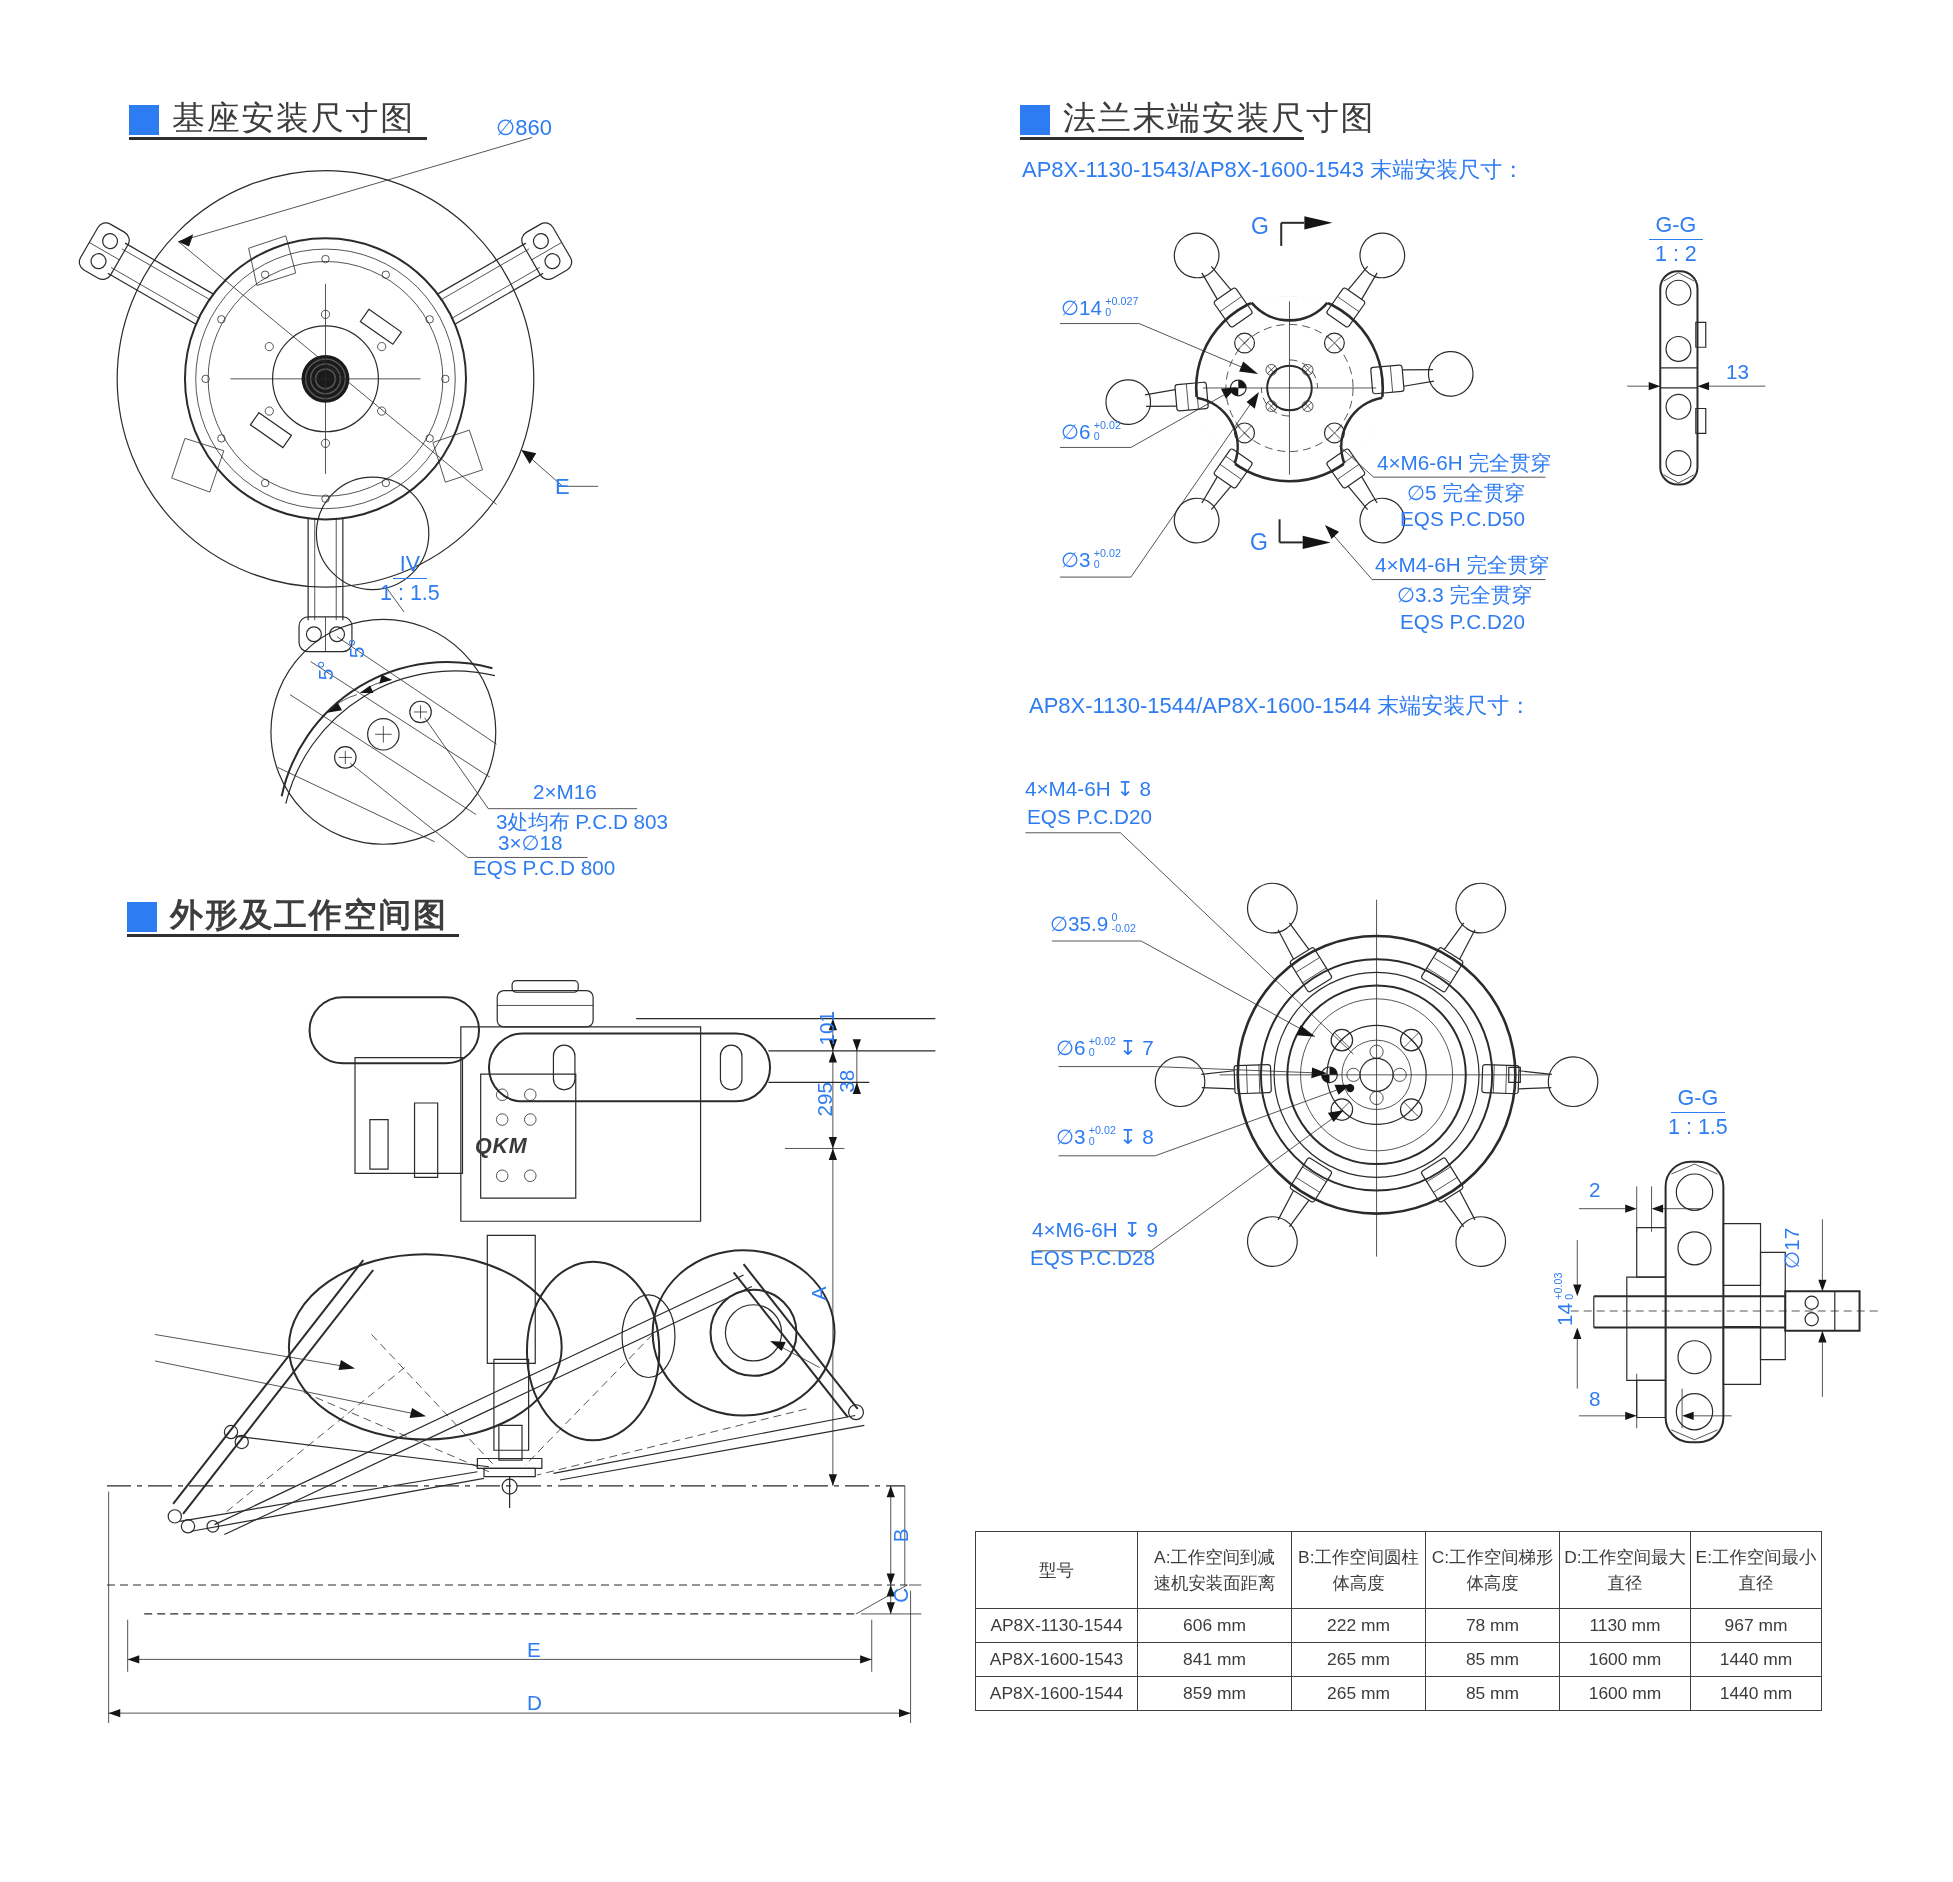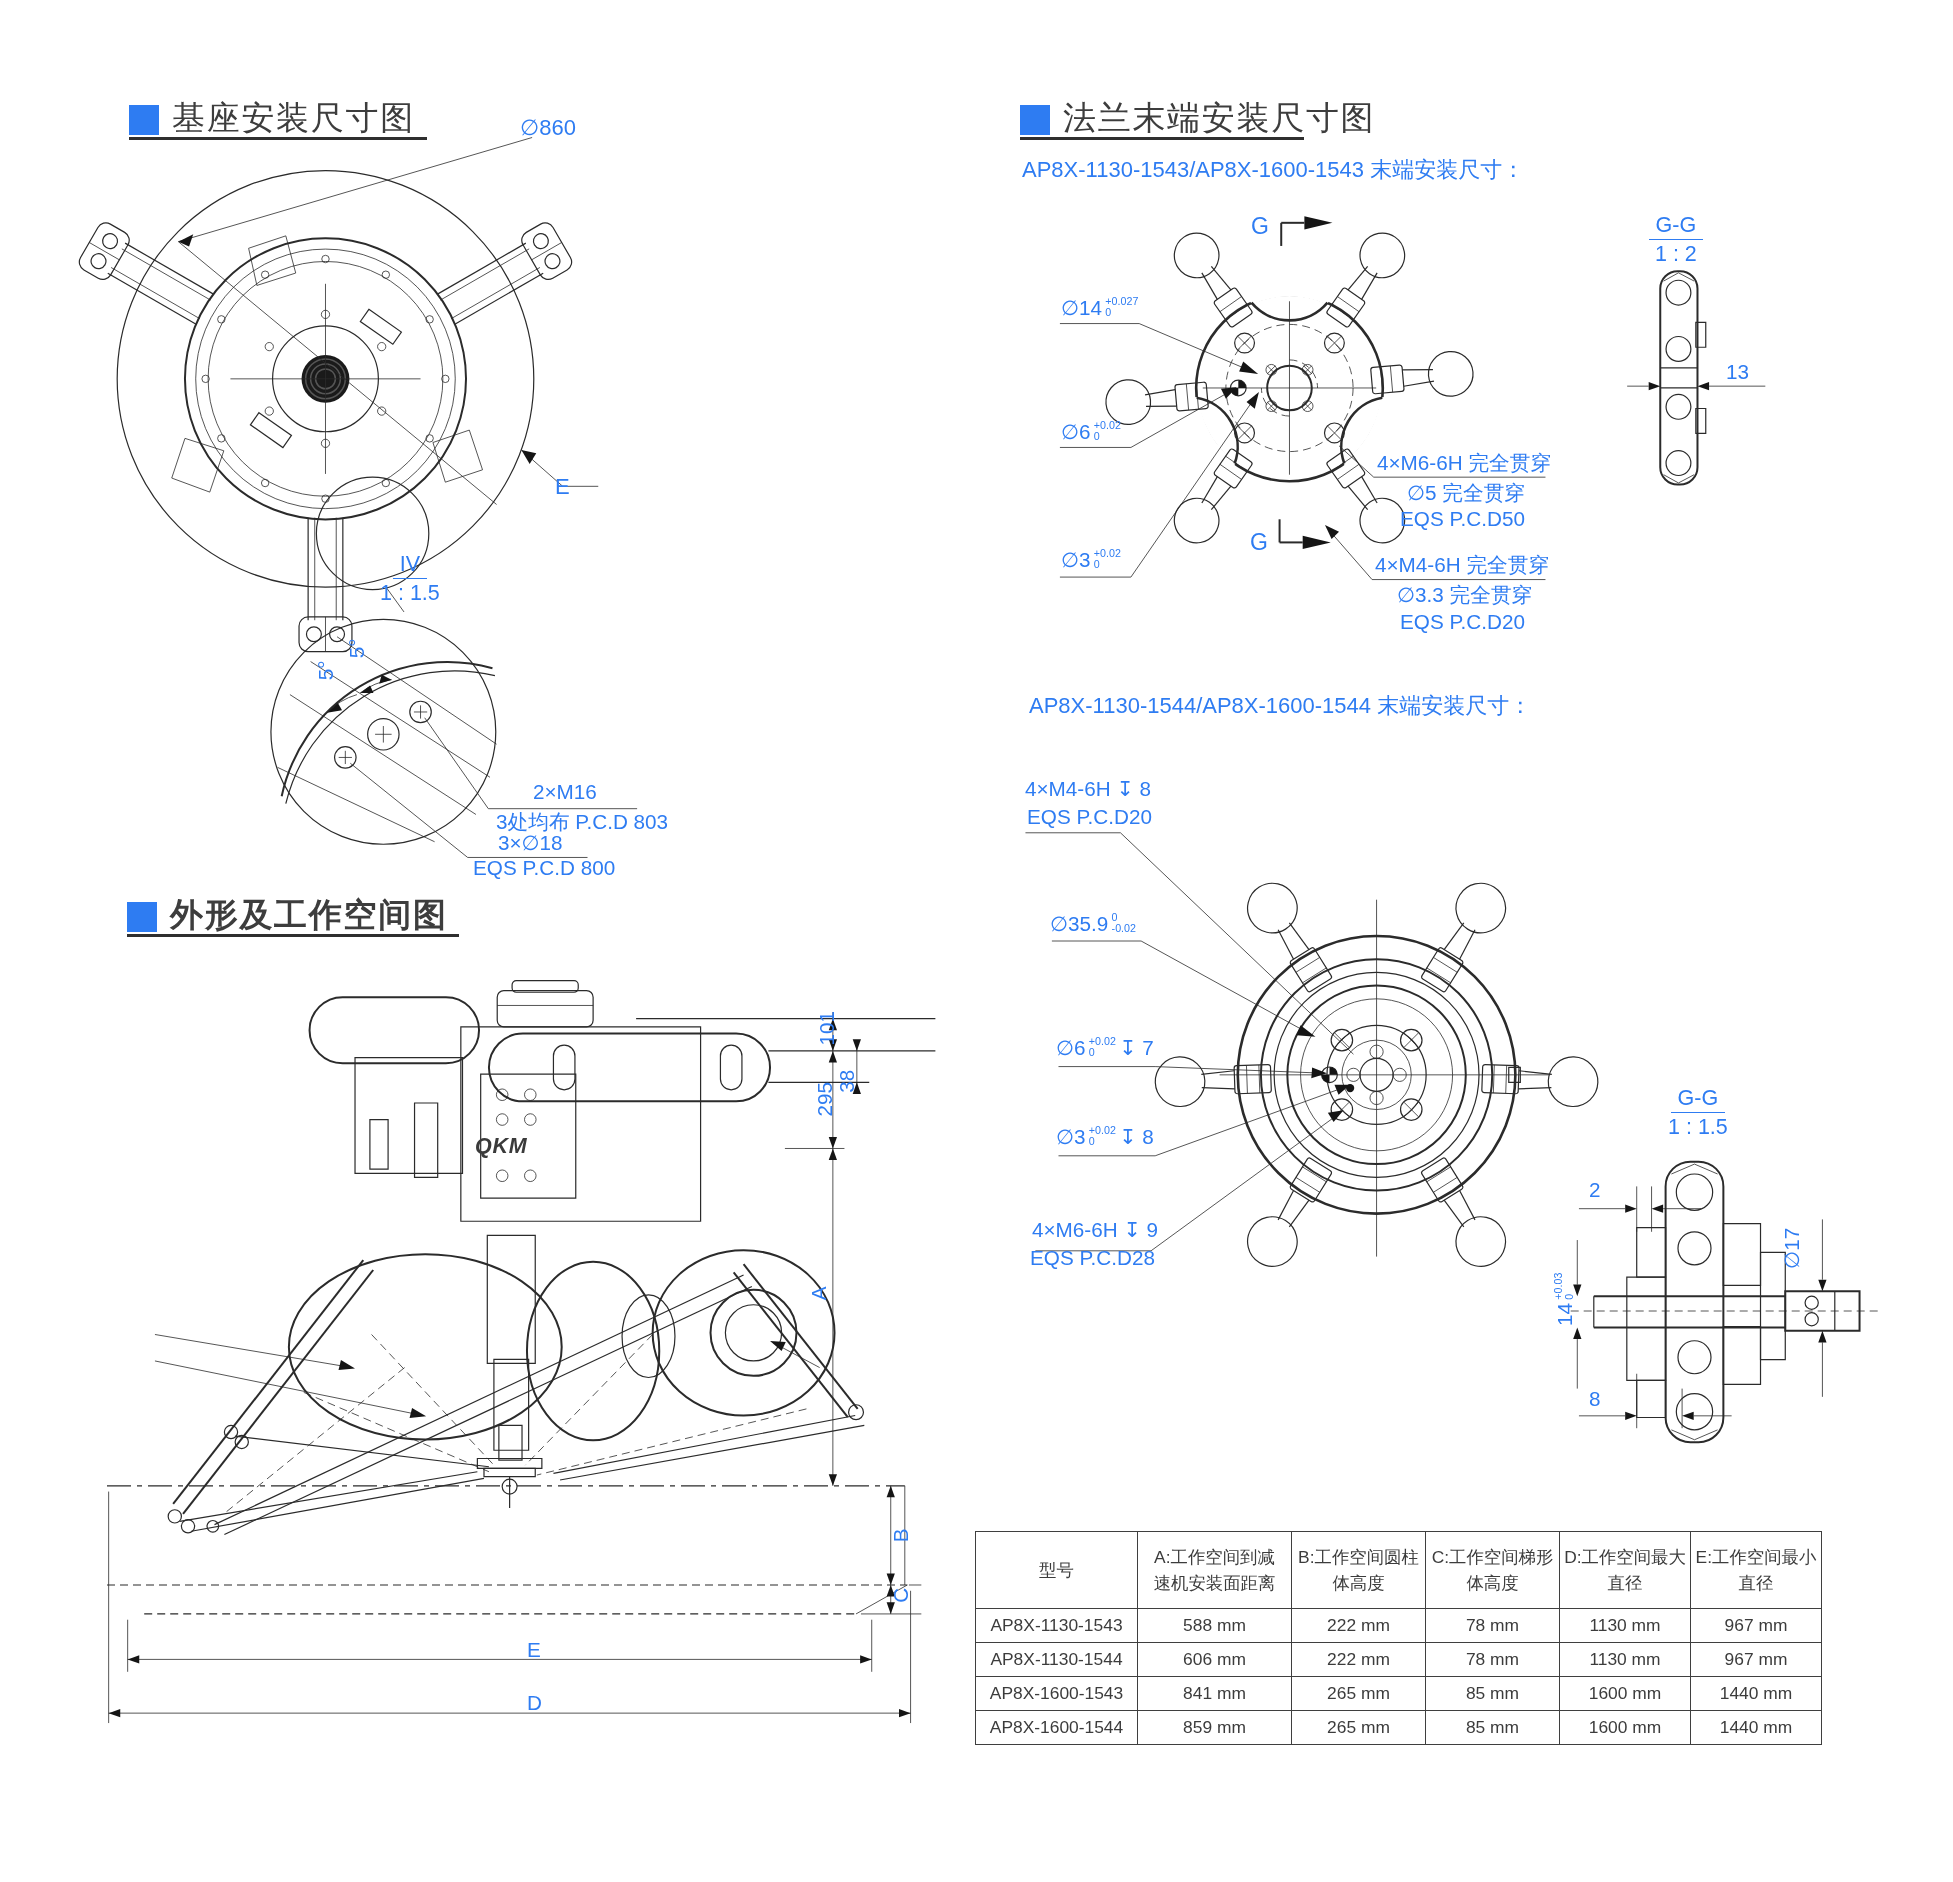--- a/index.html
+++ b/index.html
@@ -163,21 +163,21 @@
   <path d="M 340,698 A 80 80 0 0 1 378,682" class="ln th"></path>
   <polygon points="378,682 366,676 363,687" class="fill"></polygon>
   <polygon points="340,698 352,689 356,698" class="fill"></polygon>
 
   <line x1="495" y1="838" x2="418" y2="728" class="ln th"></line>
   <line x1="495" y1="838" x2="675" y2="838" class="ln th"></line>
   <line x1="470" y1="897" x2="328" y2="783" class="ln th"></line>
   <line x1="470" y1="897" x2="615" y2="897" class="ln th"></line>
 </svg>
 
-<div class="abs dim" style="left:496px;top:117px;font-size:22px;margin-left:24px;">
+<div class="abs dim" style="left:496px;top:117px;font-size:22px;">
     <span class="main">∅860</span>
   </div>
 <div class="abs dim" style="left:555px;top:476px;font-size:22px;">
     <span class="main">E</span>
   </div>
 <div class="abs frac" style="left:380px;top:552px;">
   <span class="top">IV</span>
   <span class="bot">1 : 1.5</span>
 </div>
 <div class="abs dim rot" style="left:316px;top:660px;">
@@ -727,28 +727,20 @@
         <th>C:工作空间梯形
 体高度</th>
         <th>D:工作空间最大
 直径</th>
         <th>E:工作空间最小
 直径</th>
       </tr>
     </thead>
   <tbody>
       <tr>
-        <td>AP8X-1130-1543</td>
-        <td>588 mm</td>
-        <td>222 mm</td>
-        <td>78 mm</td>
-        <td>1130 mm</td>
-        <td>967 mm</td>
-      </tr>
-      <tr>
         <td>AP8X-1130-1544</td>
         <td>606 mm</td>
         <td>222 mm</td>
         <td>78 mm</td>
         <td>1130 mm</td>
         <td>967 mm</td>
       </tr>
       <tr>
         <td>AP8X-1600-1543</td>
         <td>841 mm</td>

